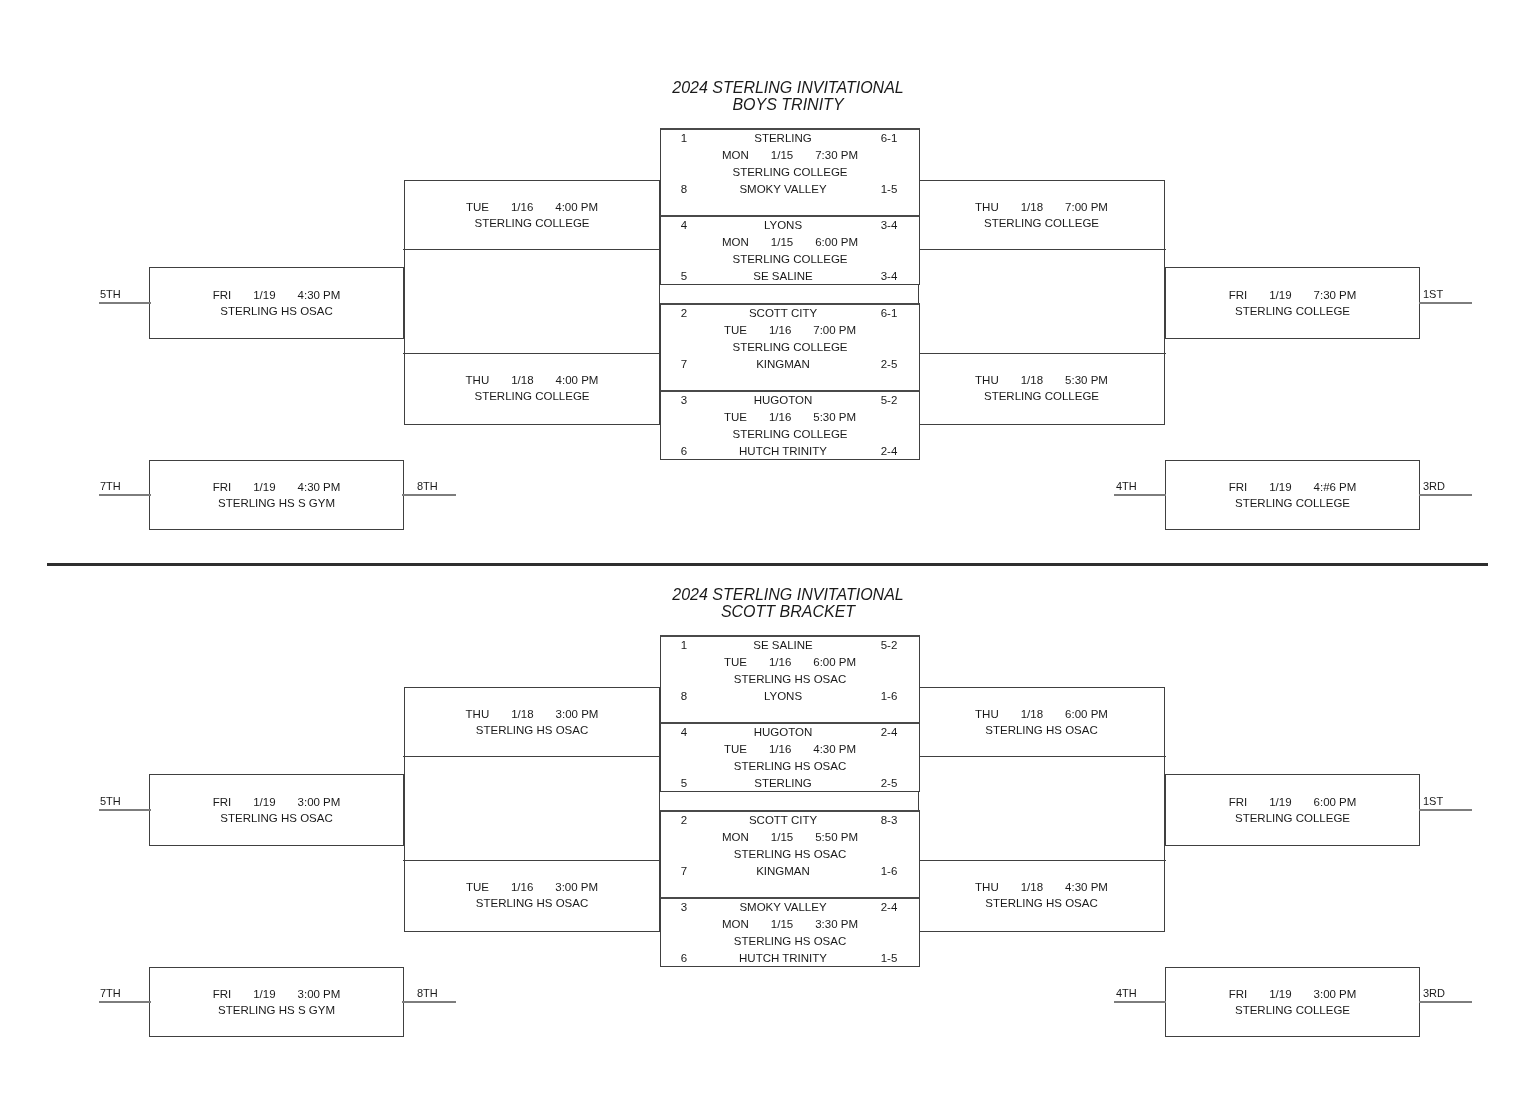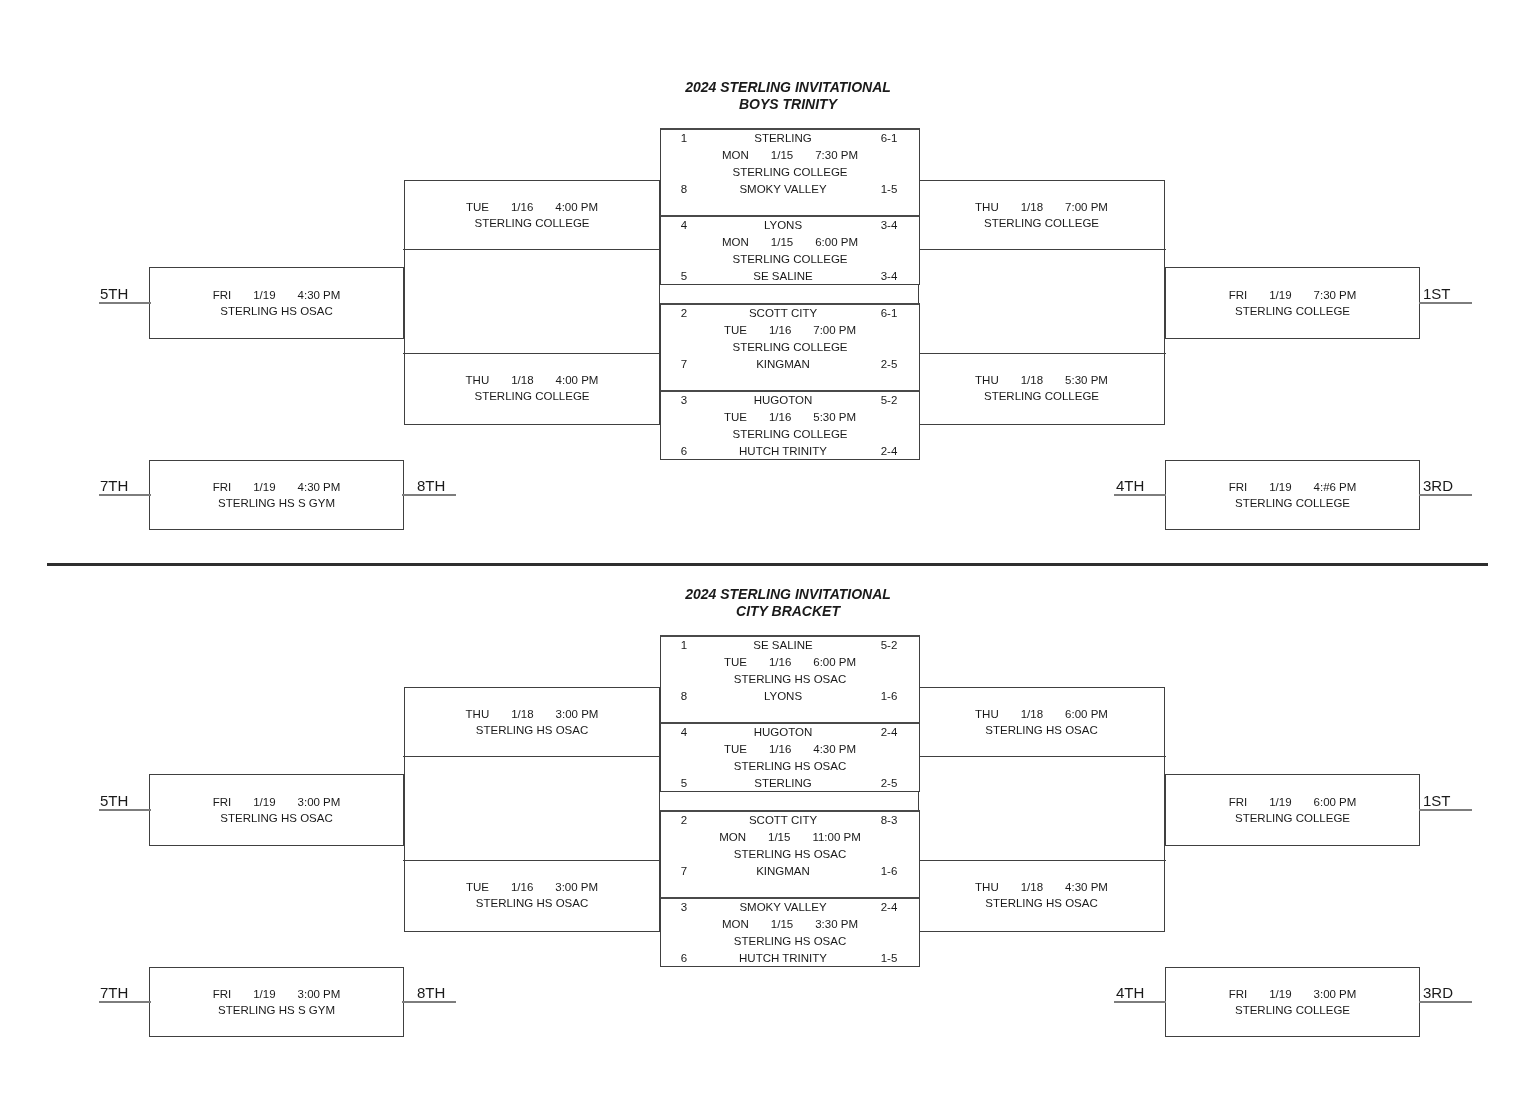--- a/index.html
+++ b/index.html
@@ -9,22 +9,22 @@
   .box{position:absolute;box-sizing:border-box;border:1.6px solid #404040;background:#fff}
   .game{display:grid;grid-template-rows:1fr 1fr 1fr 1fr;align-items:center;border-top:2px solid #4a4a4a}
   .trow{display:grid;grid-template-columns:46px 1fr 60px;align-items:center;font-size:11.5px}
   .trow span{text-align:center;white-space:nowrap}
   .srow{display:flex;justify-content:center;align-items:center;gap:22px;font-size:11.5px;white-space:nowrap}
   .vrow{text-align:center;font-size:11.5px;white-space:nowrap}
   .duo{position:absolute;left:0;right:0;display:flex;flex-direction:column;justify-content:center;gap:4px}
   .hdiv{position:absolute;left:-2px;right:-2px;height:0;border-top:1.6px solid #404040}
   .band{position:absolute;box-sizing:border-box;border-left:1.6px solid #404040;border-right:1.6px solid #404040;background:#fff}
   .stub{position:absolute;height:2px;background:#7d7d7d}
-  .lbl{position:absolute;font-size:15px;line-height:14px;white-space:nowrap}
-  .btitle{position:absolute;text-align:center;font-weight:700;font-style:italic;font-size:14px;line-height:17px}
+  .lbl{position:absolute;font-size:11px;line-height:14px;white-space:nowrap}
+  .btitle{position:absolute;text-align:center;font-weight:400;font-style:italic;font-size:16px;line-height:17px}
   .sep{position:absolute;background:#2e2e2e}
 </style>
 </head>
 <body>
 
 <section class="bracket" style="top:0">
 
   <div class="btitle" style="left:588px;top:79px;width:400px">
     <div>2024 STERLING INVITATIONAL</div>
     <div>BOYS TRINITY</div>
@@ -201,21 +201,21 @@
   <div class="stub" style="left:1419px;top:494px;width:53px"></div>
   <div class="lbl" style="left:1423px;top:479px">3RD</div>
 </section>
 
 <div class="sep" style="left:47px;top:563px;width:1441px;height:2.5px"></div>
 
 <section class="bracket" style="top:507px">
 
   <div class="btitle" style="left:588px;top:79px;width:400px">
     <div>2024 STERLING INVITATIONAL</div>
-    <div>CITY BRACKET</div>
+    <div>SCOTT BRACKET</div>
   </div>
 
   <div class="box" style="left:404px;top:180px;width:256px;height:245px">
     <div class="hdiv" style="top:68px"></div>
     <div class="hdiv" style="top:172px"></div>
     <div class="duo" style="top:0;height:68px">
       <div class="srow">
         <span>THU</span>
         <span>1/18</span>
         <span>3:00 PM</span>
@@ -292,21 +292,21 @@
   </div>
   <div class="box game" style="left:660px;top:303px;width:260px;height:70px">
     <div class="trow">
       <span>2</span>
       <span>SCOTT CITY</span>
       <span>8-3</span>
     </div>
     <div class="srow">
       <span>MON</span>
       <span>1/15</span>
-      <span>11:00 PM</span>
+      <span>5:50 PM</span>
     </div>
     <div class="vrow">STERLING HS OSAC</div>
     <div class="trow">
       <span>7</span>
       <span>KINGMAN</span>
       <span>1-6</span>
     </div>
   </div>
   <div class="band" style="left:660px;top:372px;width:260px;height:18px"></div>
   <div class="box game" style="left:660px;top:390px;width:260px;height:70px">

